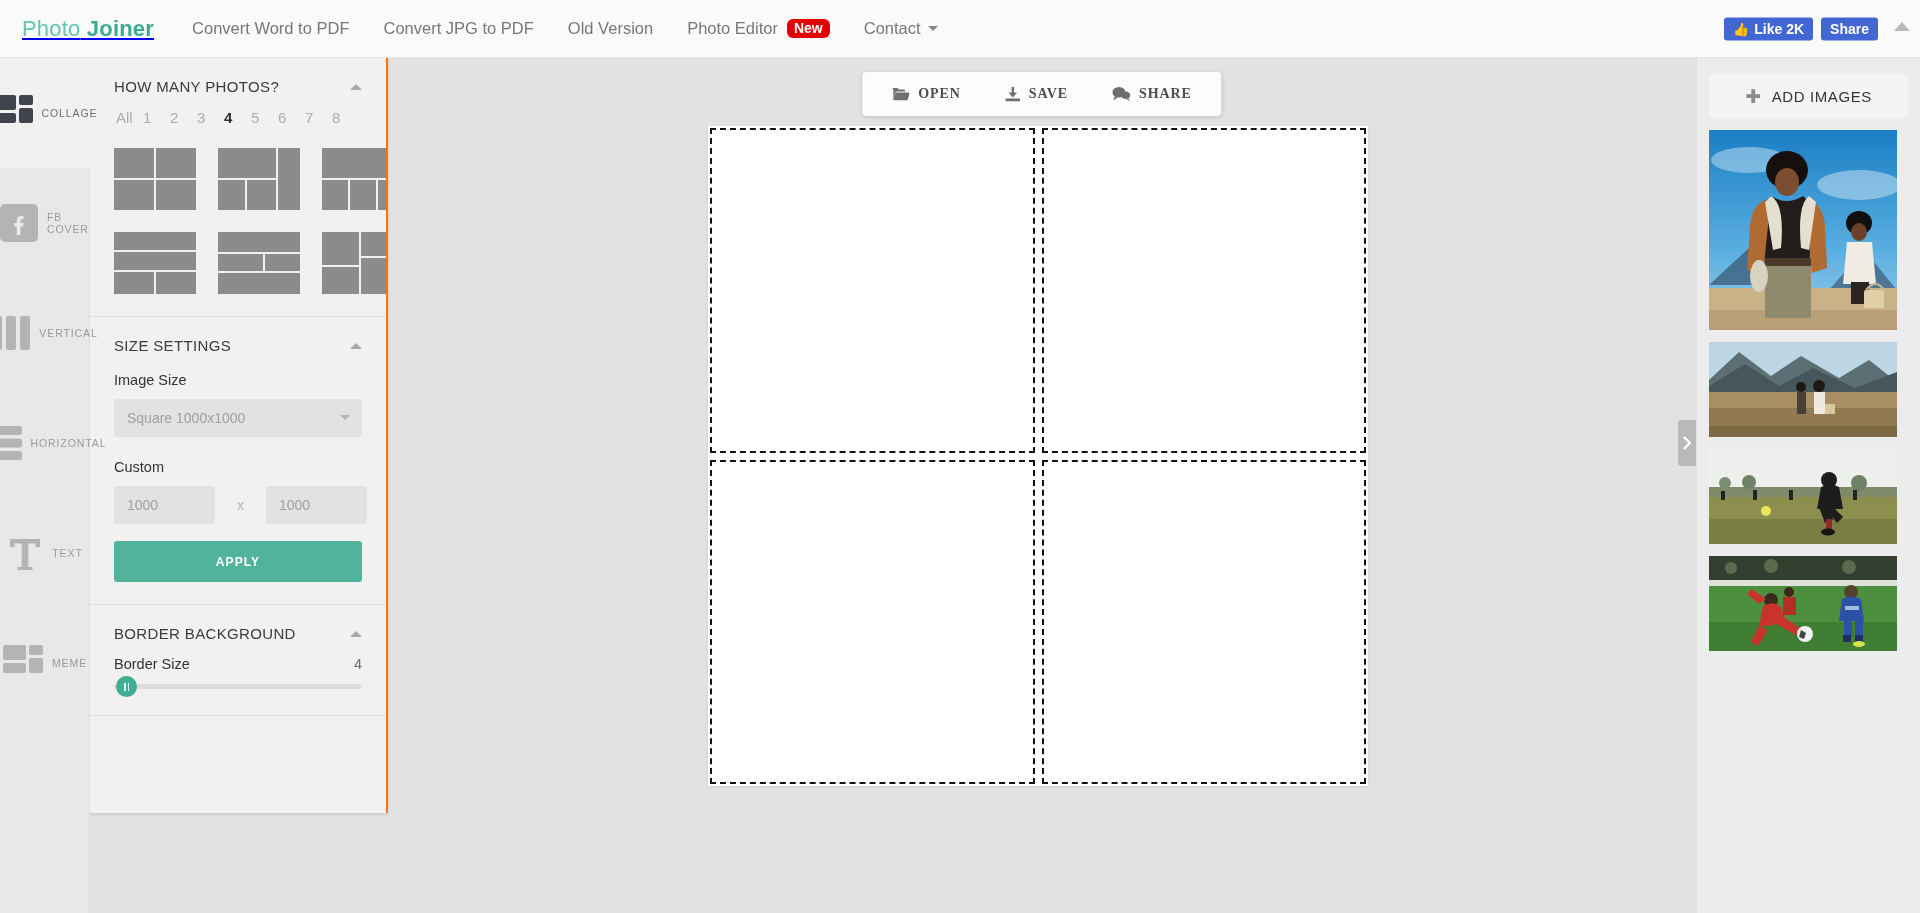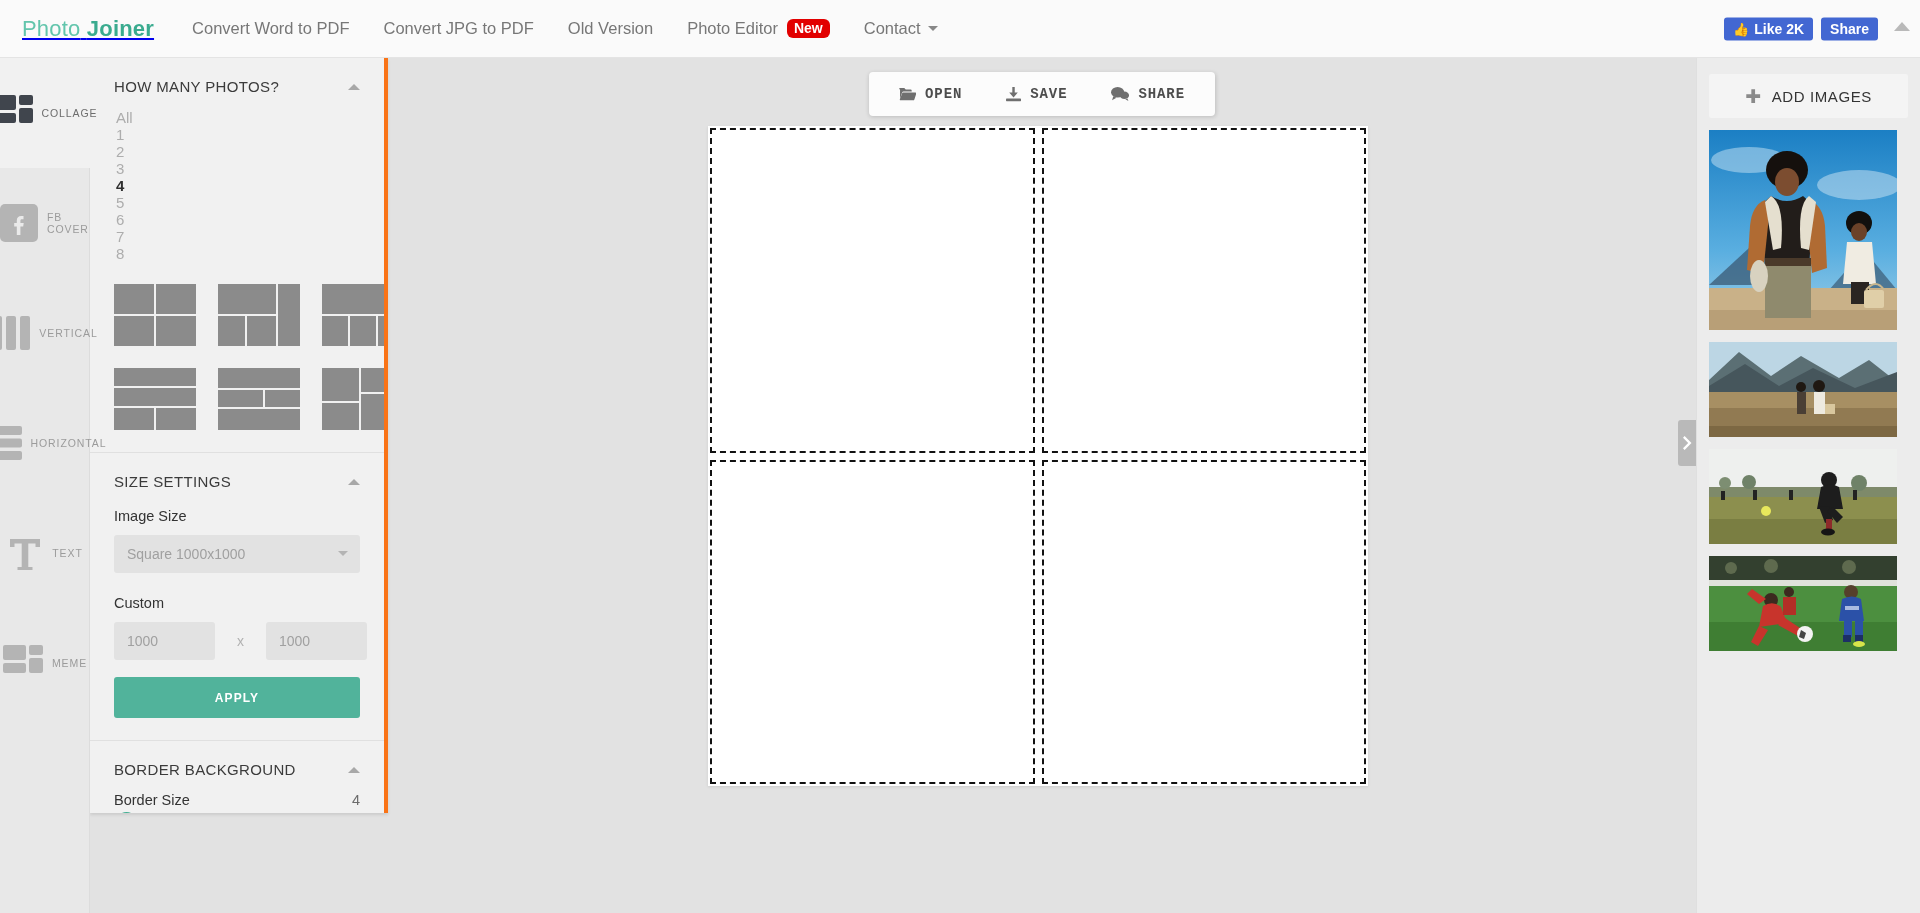--- a/index.html
+++ b/index.html
@@ -80,21 +80,21 @@
     font-size: 10.5px; letter-spacing: .9px; color: #9b9b9b;
   }
   .tool.active .tool-label { color: #6d6d6d; }
   .tool svg { display: block; }
 
   
   #optpanel {
     position: absolute; left: 90px; top: 58px;
     width: 298px; height: 755px;
     background: #f1f1f1;
-    border-right: 4px solid #f97316;
+    border-right: 2px solid #f97316;
     box-shadow: 0 2px 3px rgba(0,0,0,.10);
     overflow: hidden;
     z-index: 25;
   }
   .sect { border-bottom: 1px solid #e0e0e0; }
   .sect-hd {
     display: flex; align-items: center; justify-content: space-between;
     padding: 20px 24px 14px 24px;
     cursor: pointer;
   }
@@ -102,21 +102,21 @@
     font-size: 15px; font-weight: 400; color: #3b3b3b; letter-spacing: .35px;
   }
   .caret-up {
     width: 0; height: 0;
     border-left: 6px solid transparent; border-right: 6px solid transparent;
     border-bottom: 6px solid #a8a8a8;
   }
   .sect-body { padding: 0 24px 22px 24px; }
 
   
-  #countrow { display: flex; gap: 0; margin-bottom: 22px; padding-left: 2px; flex-direction: column;}
+  #countrow { display: flex; gap: 0; margin-bottom: 22px; padding-left: 2px;}
   .cnt {
     font-size: 15px; color: #adadad; cursor: pointer;
     min-width: 27px; text-align: left;
   }
   .cnt.sel { color: #2f2f2f; font-weight: 700; }
 
   
   #layouts {
     display: grid; grid-template-columns: repeat(3, 82px);
     gap: 0px 22px;
@@ -194,21 +194,21 @@
     height: 44px;
     display: flex; align-items: center;
     padding: 0 8px;
     z-index: 12;
   }
   .actbtn {
     display: flex; align-items: center; gap: 9px;
     padding: 0 22px; height: 44px;
     background: none; border: none; cursor: pointer;
     font-size: 14px; font-weight: 700; letter-spacing: .9px; color: #4d4d4d;
-    font-family: Liberation Mono, monospace;
+    font-family: Liberation Serif, serif;
   }
   .actbtn svg { display: block; fill: #6f6f6f; }
 
   #collage {
     position: absolute;
     left: 320px; top: 68px;
     width: 660px; height: 660px;
     background: #ffffff;
     box-shadow: 0 1px 3px rgba(0,0,0,.10);
     display: grid;

